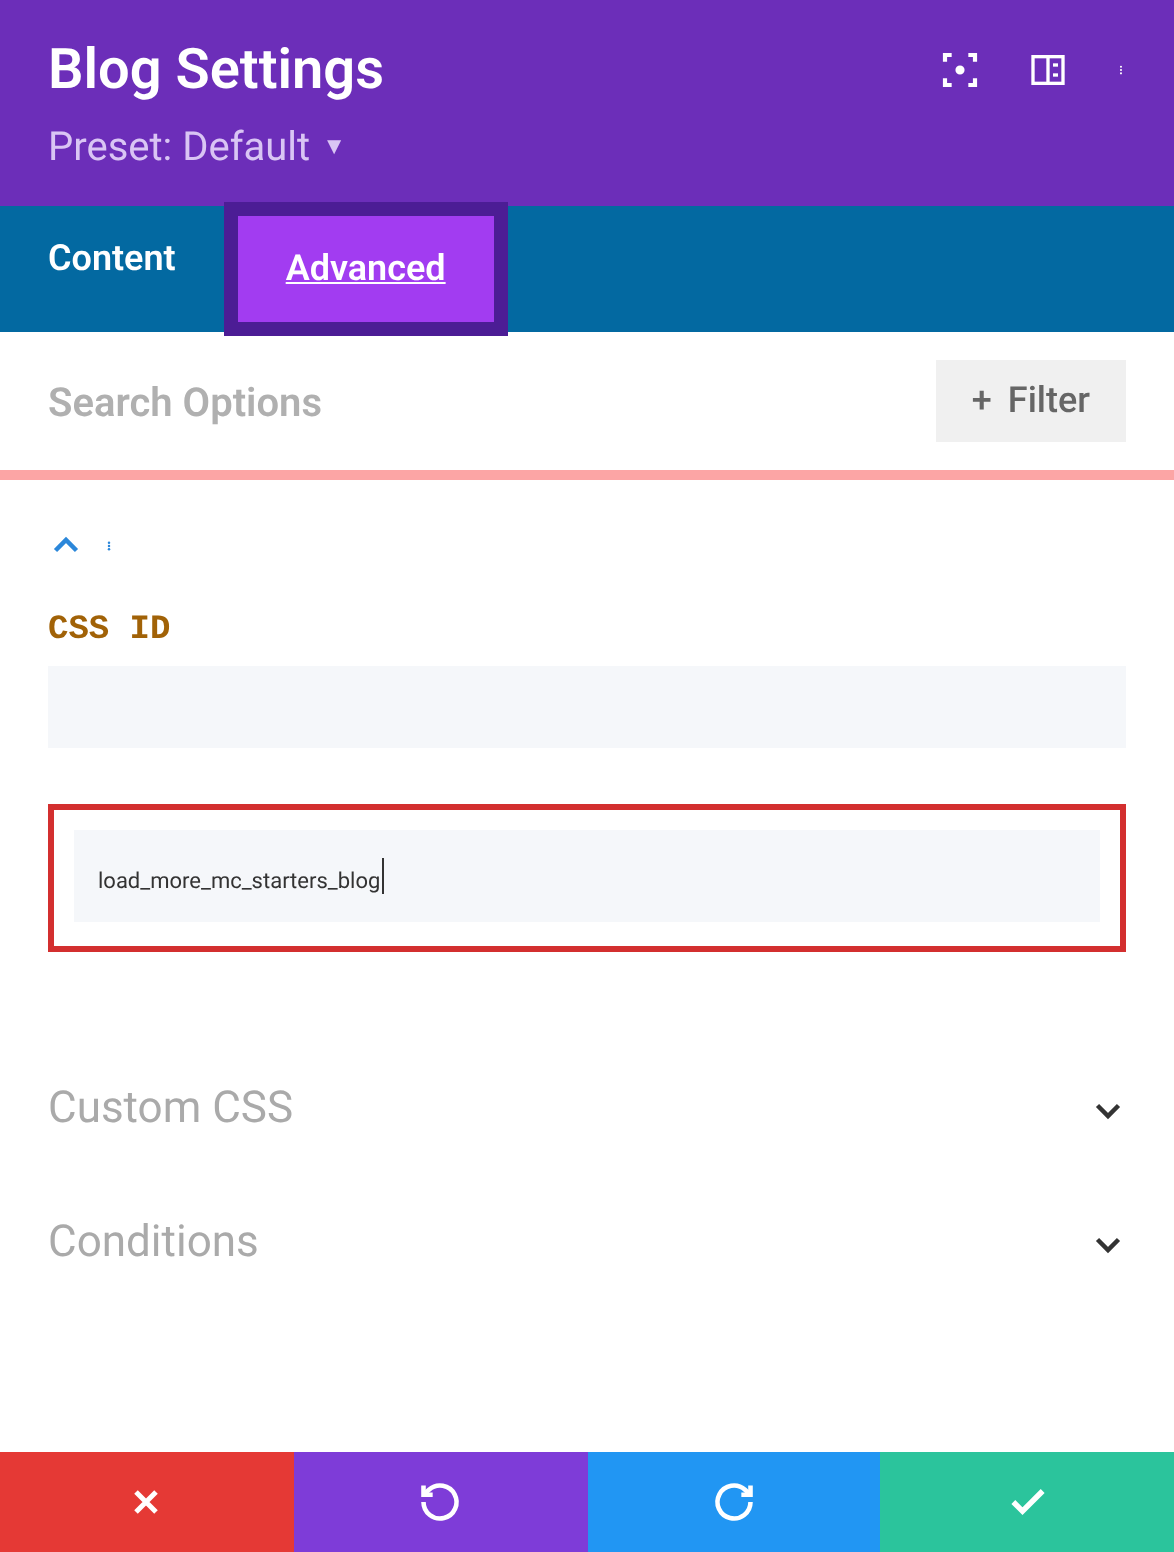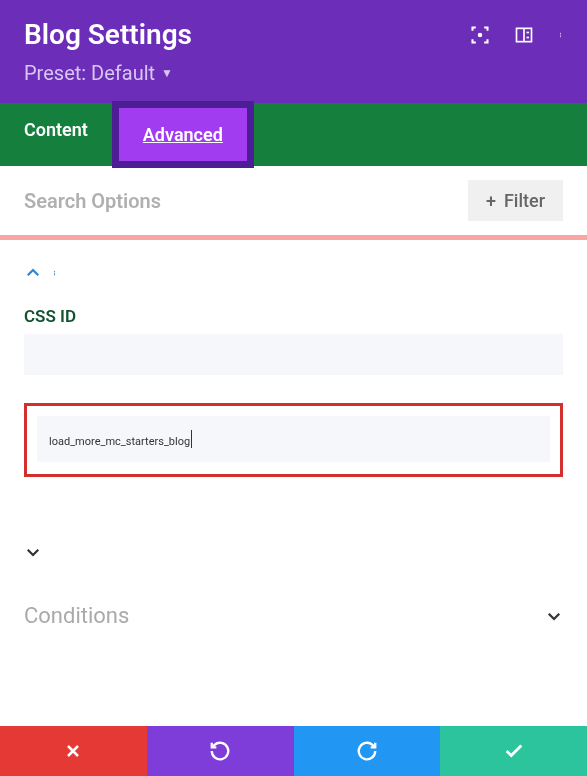--- a/index.html
+++ b/index.html
@@ -7,38 +7,38 @@
     
     .header { background: #6c2eb9; padding: 18px 24px; color: #fff; }
     .header-top { display: flex; justify-content: space-between; align-items: center; }
     .header-title { font-size: 28px; font-weight: 600; }
     .header-icons { display: flex; gap: 24px; align-items: center; }
     .header-icon { width: 20px; height: 20px; cursor: pointer; }
     .preset-row { margin-top: 10px; cursor: pointer; display: inline-flex; align-items: center; gap: 6px; }
     .preset-text { color: #d9c5f4; font-size: 20px; }
     .dropdown-caret { color: #d9c5f4; font-size: 12px; }
     
-    .tabs { background: #15803d; display: flex; align-items: stretch; }
+    .tabs { background: #0369a1; display: flex; align-items: stretch; }
     .tab { padding: 16px 24px; color: #fff; font-size: 18px; font-weight: 600; cursor: pointer; }
     .tab.active { background: #a23cf1; border: 7px solid #4c1d95; margin: -2px 0; text-decoration: underline; }
     
     .search-row { display: flex; align-items: center; padding: 14px 24px; border-bottom: 5px solid #fca5a5; }
     .search-label { color: #b0b0b0; font-size: 20px; font-weight: 600; flex: 1; }
     .filter-btn { background: #f0f0f0; padding: 10px 18px; color: #666; font-size: 18px; cursor: pointer; display: flex; align-items: center; gap: 8px; font-weight: 500; }
     
     .content { padding: 24px; }
     
     .section-header { display: flex; align-items: center; justify-content: space-between; margin-bottom: 24px; }
     .section-title { color: #2b87da; font-size: 21px; font-weight: 500; }
     .section-title.highlight { border: 3px solid #d32f2f; padding: 4px 10px; }
     .section-controls { display: flex; align-items: center; gap: 10px; }
     .chevron-up { color: #2b87da; cursor: pointer; }
     .kebab { color: #2b87da; cursor: pointer; font-weight: bold; }
     
-    .field-label { color: #14532d; font-size: 17px; font-weight: 600; margin-bottom: 8px; }
+    .field-label { color: #a16207; font-size: 17px; font-weight: 600; margin-bottom: 8px; font-family: Liberation Mono, monospace; }
     .field-input { width: 100%; background: #f5f7fa; border: none; padding: 14px 12px; font-size: 11px; color: #333; }
     
     .field-group { margin-bottom: 28px; }
     
     .field-highlight { border: 3px solid #d32f2f; padding: 10px 10px 12px 10px; }
     
     .cursor::after { content: ''; display: inline-block; width: 1px; height: 18px; background: #333; vertical-align: text-bottom; margin-left: 1px; }
     
     .collapsed-section { display: flex; justify-content: space-between; align-items: center; padding: 26px 0 16px 0; cursor: pointer; }
     .collapsed-title { color: #aaa; font-size: 22px; font-weight: 400; }
@@ -111,20 +111,21 @@
   <div class="field-group">
     <div class="field-label">CSS ID</div>
     <input class="field-input" type="text" value="" style="">
   </div>
 
   <div class="field-highlight">
     <div class="field-input cursor"><span>load_more_mc_starters_blog</span></div>
   </div>
 
   <div class="collapsed-section" style="margin-top:40px">
+    <div class="collapsed-title">Custom CSS</div>
     <svg class="chevron-down" width="18" height="18" viewBox="0 0 24 24" fill="none" stroke="#333" stroke-width="3">
       <path d="M5 9l7 7 7-7"></path>
     </svg>
   </div>
 
   <div class="collapsed-section">
     <div class="collapsed-title">Conditions</div>
     <svg class="chevron-down" width="18" height="18" viewBox="0 0 24 24" fill="none" stroke="#333" stroke-width="3">
       <path d="M5 9l7 7 7-7"></path>
     </svg>

